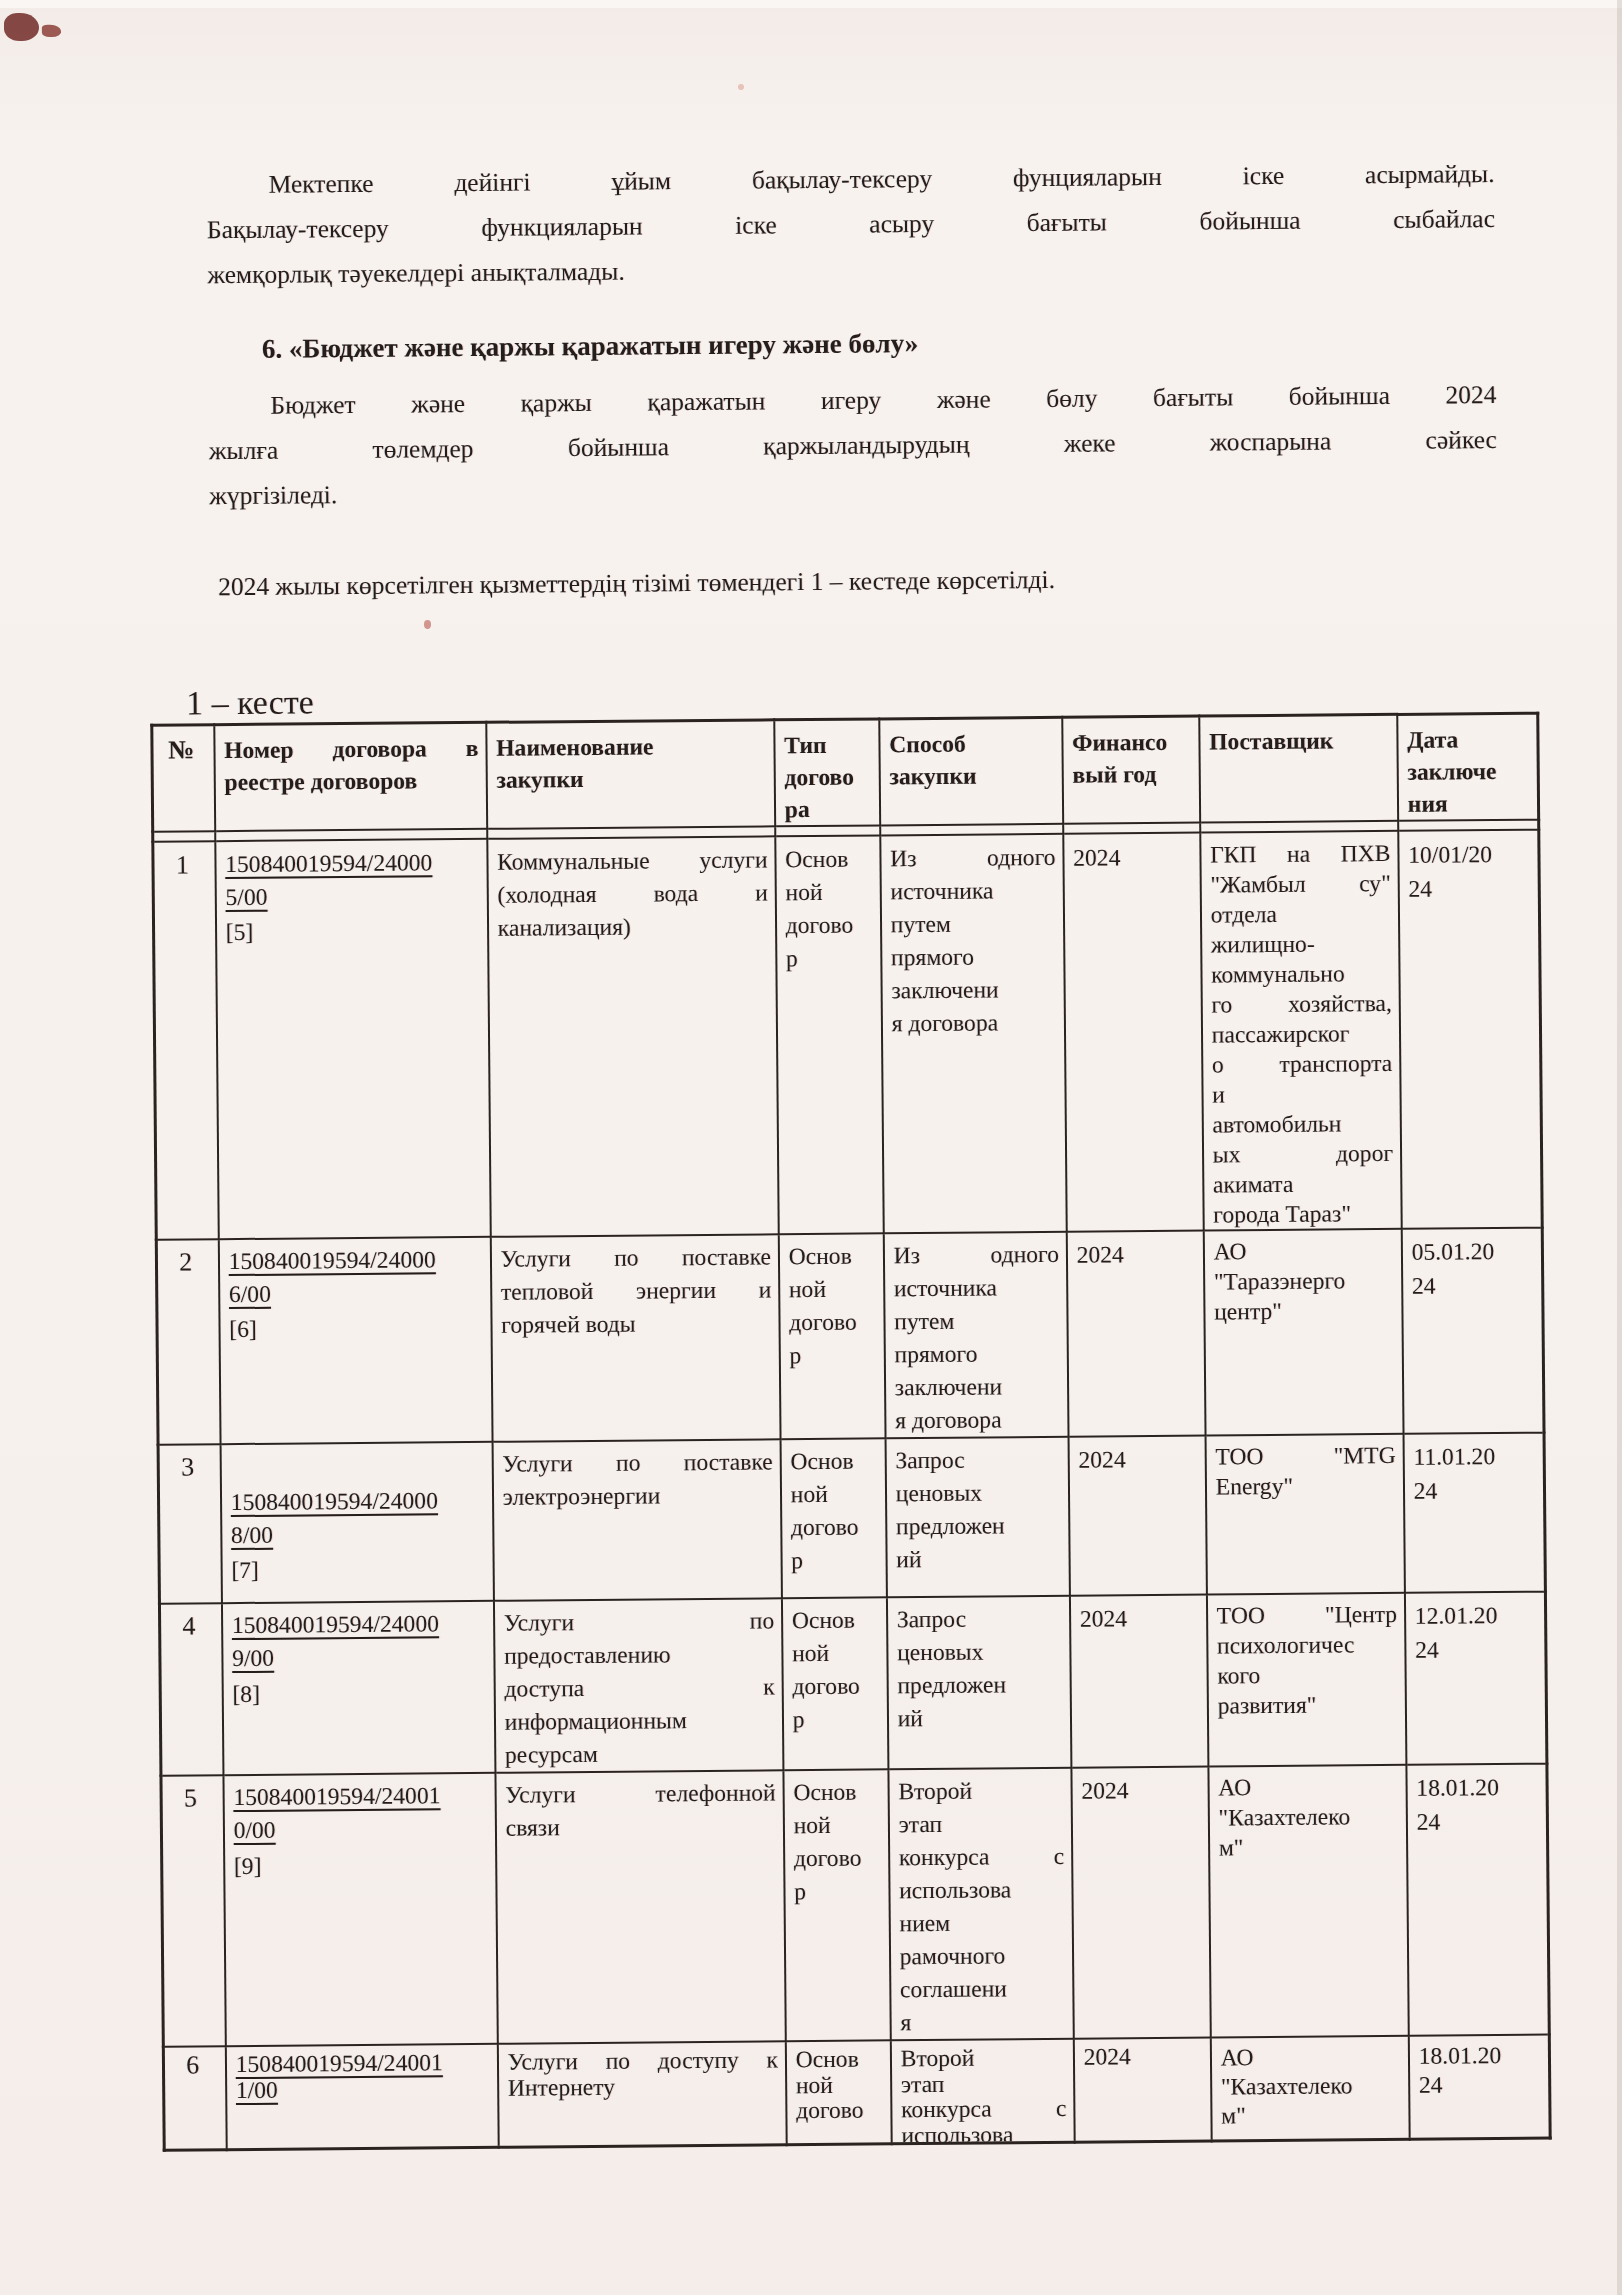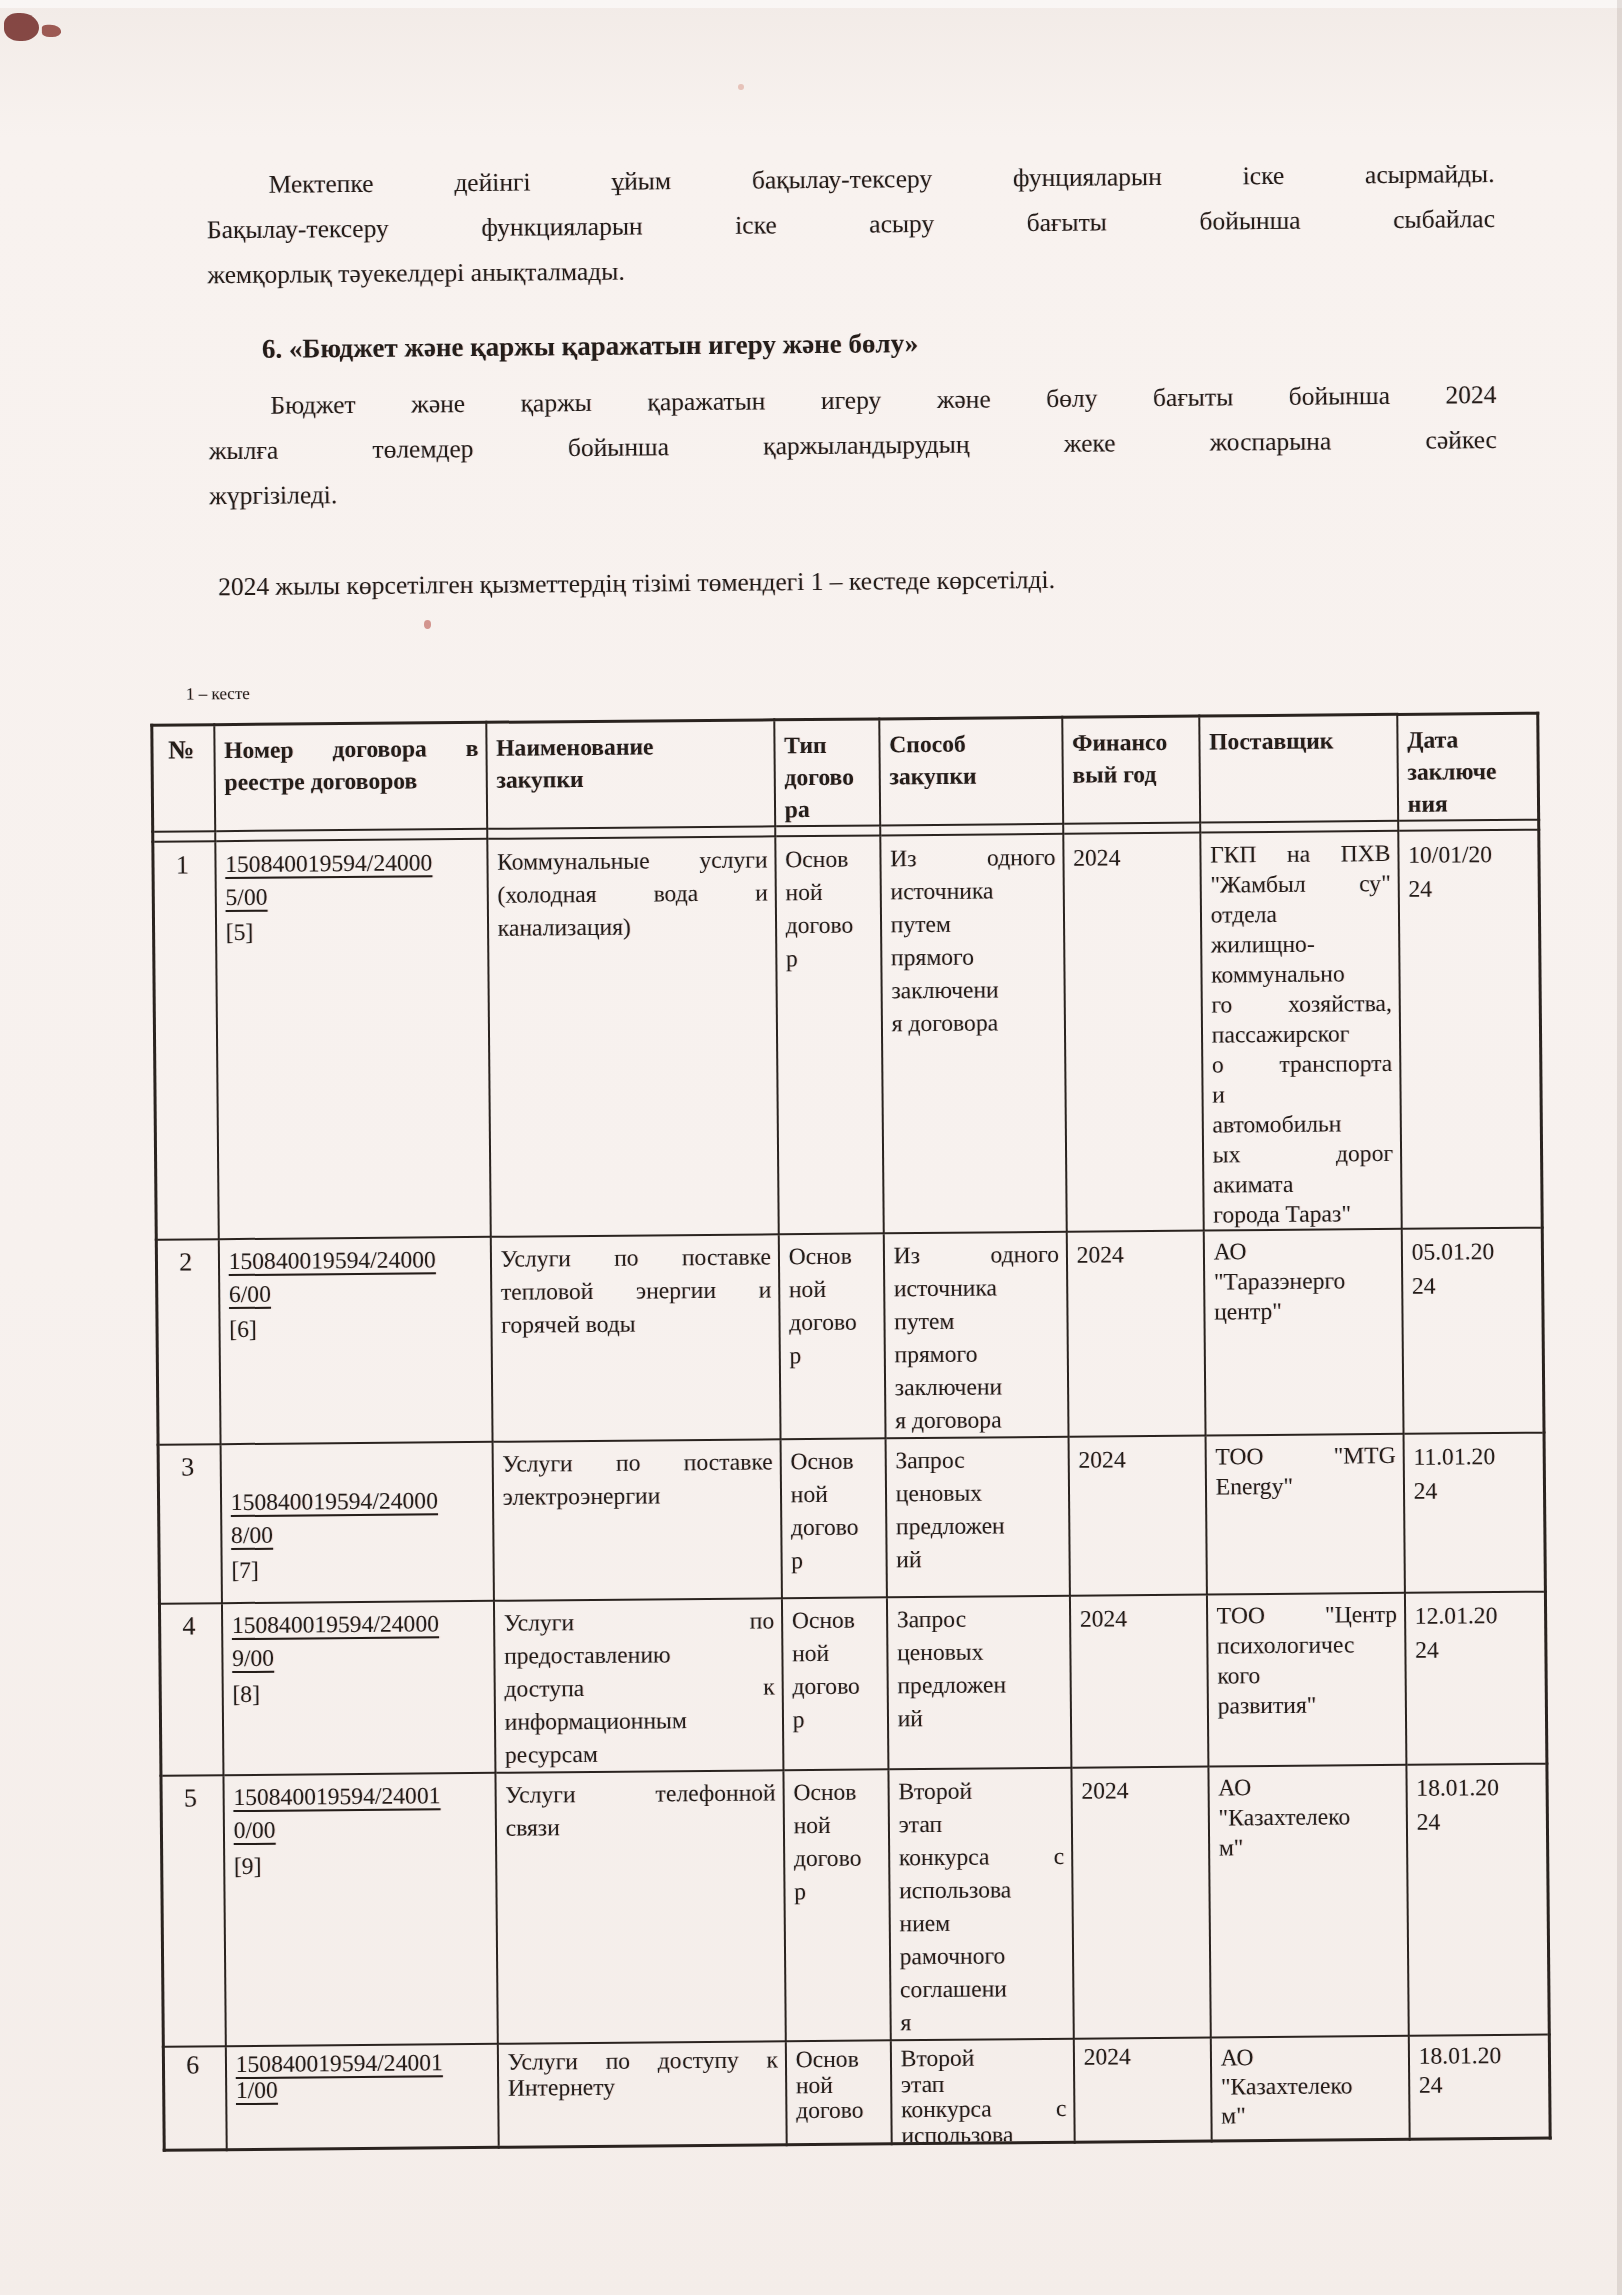--- a/index.html
+++ b/index.html
@@ -27,21 +27,21 @@
   }
 
   .para { position: absolute; font-size: 25.5px; line-height: 45px; }
   .pl { text-align: left; }
   .pl.just { text-align: justify; text-align-last: justify; }
   .pl.ind { text-indent: 62px; }
   .p1 { left: 213px; top: 157px; width: 1288px; }
   .heading { position: absolute; left: 267px; top: 329px; font-size: 27px; font-weight: 700; }
   .p2 { left: 213px; top: 378px; width: 1288px; }
   .p3 { position: absolute; left: 221px; top: 567px; font-size: 25.5px; }
-  .table-label { position: absolute; left: 188px; top: 679px; font-size: 17px; }
+  .table-label { position: absolute; left: 188px; top: 679px; font-size: 34px; }
 
   table.contracts {
     position: absolute; left: 152px; top: 718px; width: 1385px;
     border-collapse: collapse; table-layout: fixed;
     border: 3.3px solid #2a231f;
     font-size: 23.6px;
   }
   th, td { border: 2px solid #2a231f; vertical-align: top; padding: 5.2px 6.5px 0 9.2px; overflow: hidden; }
   th { font-weight: 700; padding-top: 7.9px; text-align: left; }
   tr.hdr { height: 99px; }

